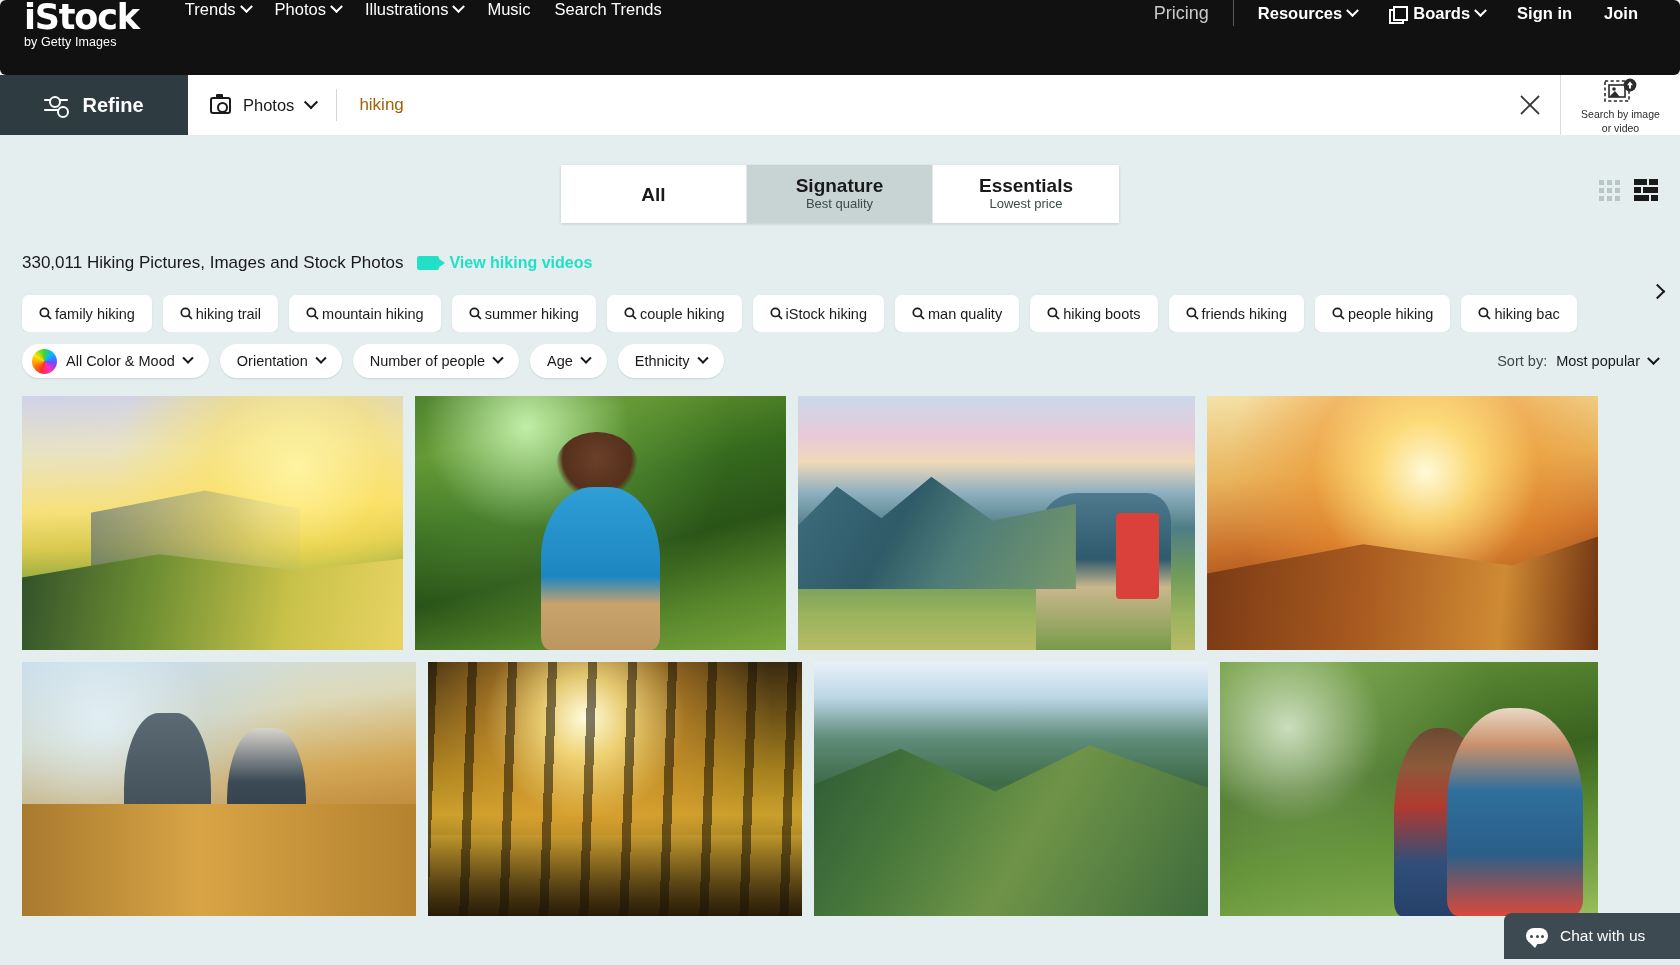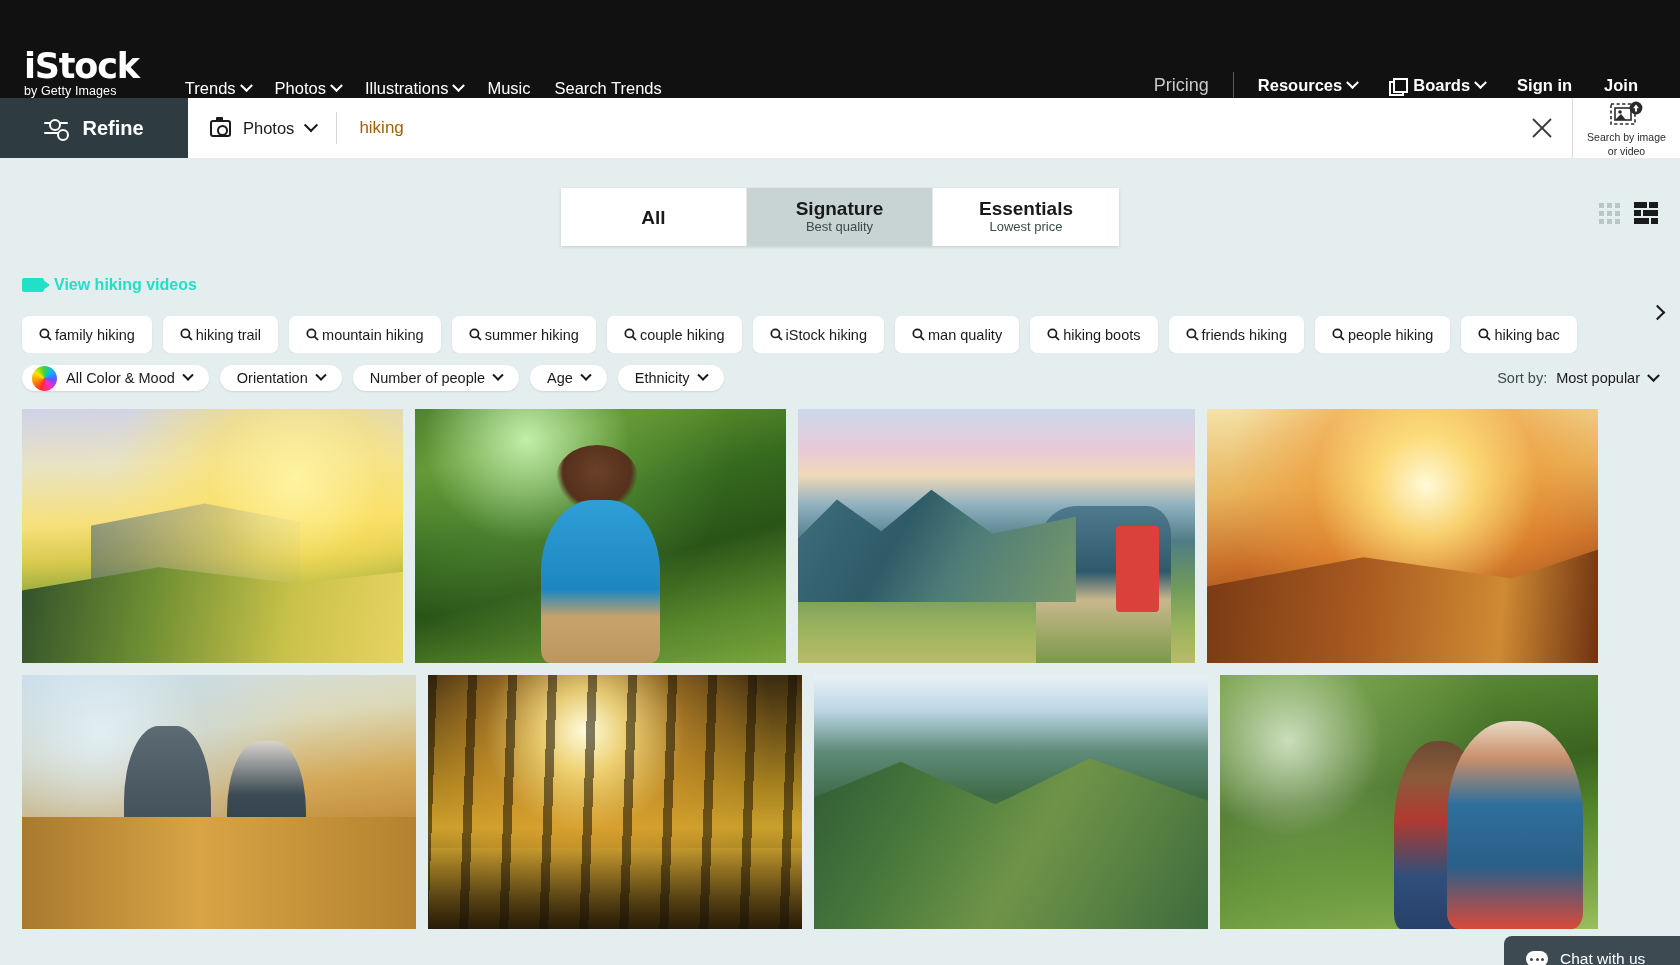--- a/index.html
+++ b/index.html
@@ -6,26 +6,27 @@
   * { box-sizing: border-box; margin: 0; padding: 0; }
   html, body {
     width: 1680px; height: 965px;
     font-family: "Liberation Sans", sans-serif;
     background: #e4eeee;
     overflow: hidden;
   }
 
   
   .topnav {
-    height: 98px;
+    height: 75px;
     background: #111111;
     display: flex;
-    align-items: flex-end;
+    align-items: flex-start;
     padding: 0 26px 0 24px;
     position: relative;
+    border-radius: 6px;
   }
   .logo-block { display: flex; flex-direction: column; justify-content: center; margin-right: 34px; }
   .logo-main {
     color: #ffffff;
     font-size: 35px;
     font-weight: bold;
     letter-spacing: -1.2px;
     line-height: 34px;
     font-family: "DejaVu Sans", sans-serif;
   }
@@ -147,21 +148,21 @@
     font-size: 17px; color: #a16207;
     font-family: "Liberation Sans", sans-serif;
     background: transparent;
   }
   .clear-x {
     width: 60px; display: flex; align-items: center; justify-content: center;
     cursor: pointer;
   }
   .clear-x svg { display:block; }
   .sbi {
-    width: 108px;
+    width: 120px;
     border-left: 1px solid #dcdcdc;
     display: flex; flex-direction: column;
     align-items: center; justify-content: center;
     gap: 2px;
     cursor: pointer;
     padding-top: 2px;
   }
   .sbi-label { font-size: 10.5px; color: #2b2b2b; line-height: 12px; text-align: center; }
 
   
@@ -263,21 +264,21 @@
 
   .filterrow {
     display: flex; gap: 11px;
     padding: 12px 0 0 22px;
     align-items: center;
     position: relative;
   }
   .filter {
     background: #ffffff;
     border-radius: 20px;
-    height: 26px;
+    height: 34px;
     display: flex; align-items: center;
     gap: 9px;
     padding: 0 17px;
     font-size: 14.5px;
     color: #1a1a1a;
     cursor: pointer;
     box-shadow: 0 1px 2px rgba(0,0,0,.10);
   }
   .filter .caret { width: 8px; height: 8px; border-width: 2px; color:#1a1a1a; }
   .rainbow {
@@ -546,20 +547,21 @@
         <span style="left:15px;top:0;width:9px;height:6px;"></span>
         <span style="left:0;top:8px;width:7px;height:6px;"></span>
         <span style="left:9px;top:8px;width:15px;height:6px;"></span>
         <span style="left:0;top:16px;width:15px;height:6px;"></span>
         <span style="left:17px;top:16px;width:7px;height:6px;"></span>
       </div>
     </div>
   </div>
 
   <div class="resultline">
+    <div class="result-count">330,011 Hiking Pictures, Images and Stock Photos</div>
     <div class="video-link">
       <span class="vid-icon"></span>
       <span>View hiking videos</span>
     </div>
   </div>
 
   <div class="chiprow">
     <div class="chip">
       <svg class="chip-search-ic" width="13" height="13" viewBox="0 0 13 13">
           <circle cx="5.4" cy="5.4" r="4.1" fill="none" stroke="#1a1a1a" stroke-width="1.7"></circle>

